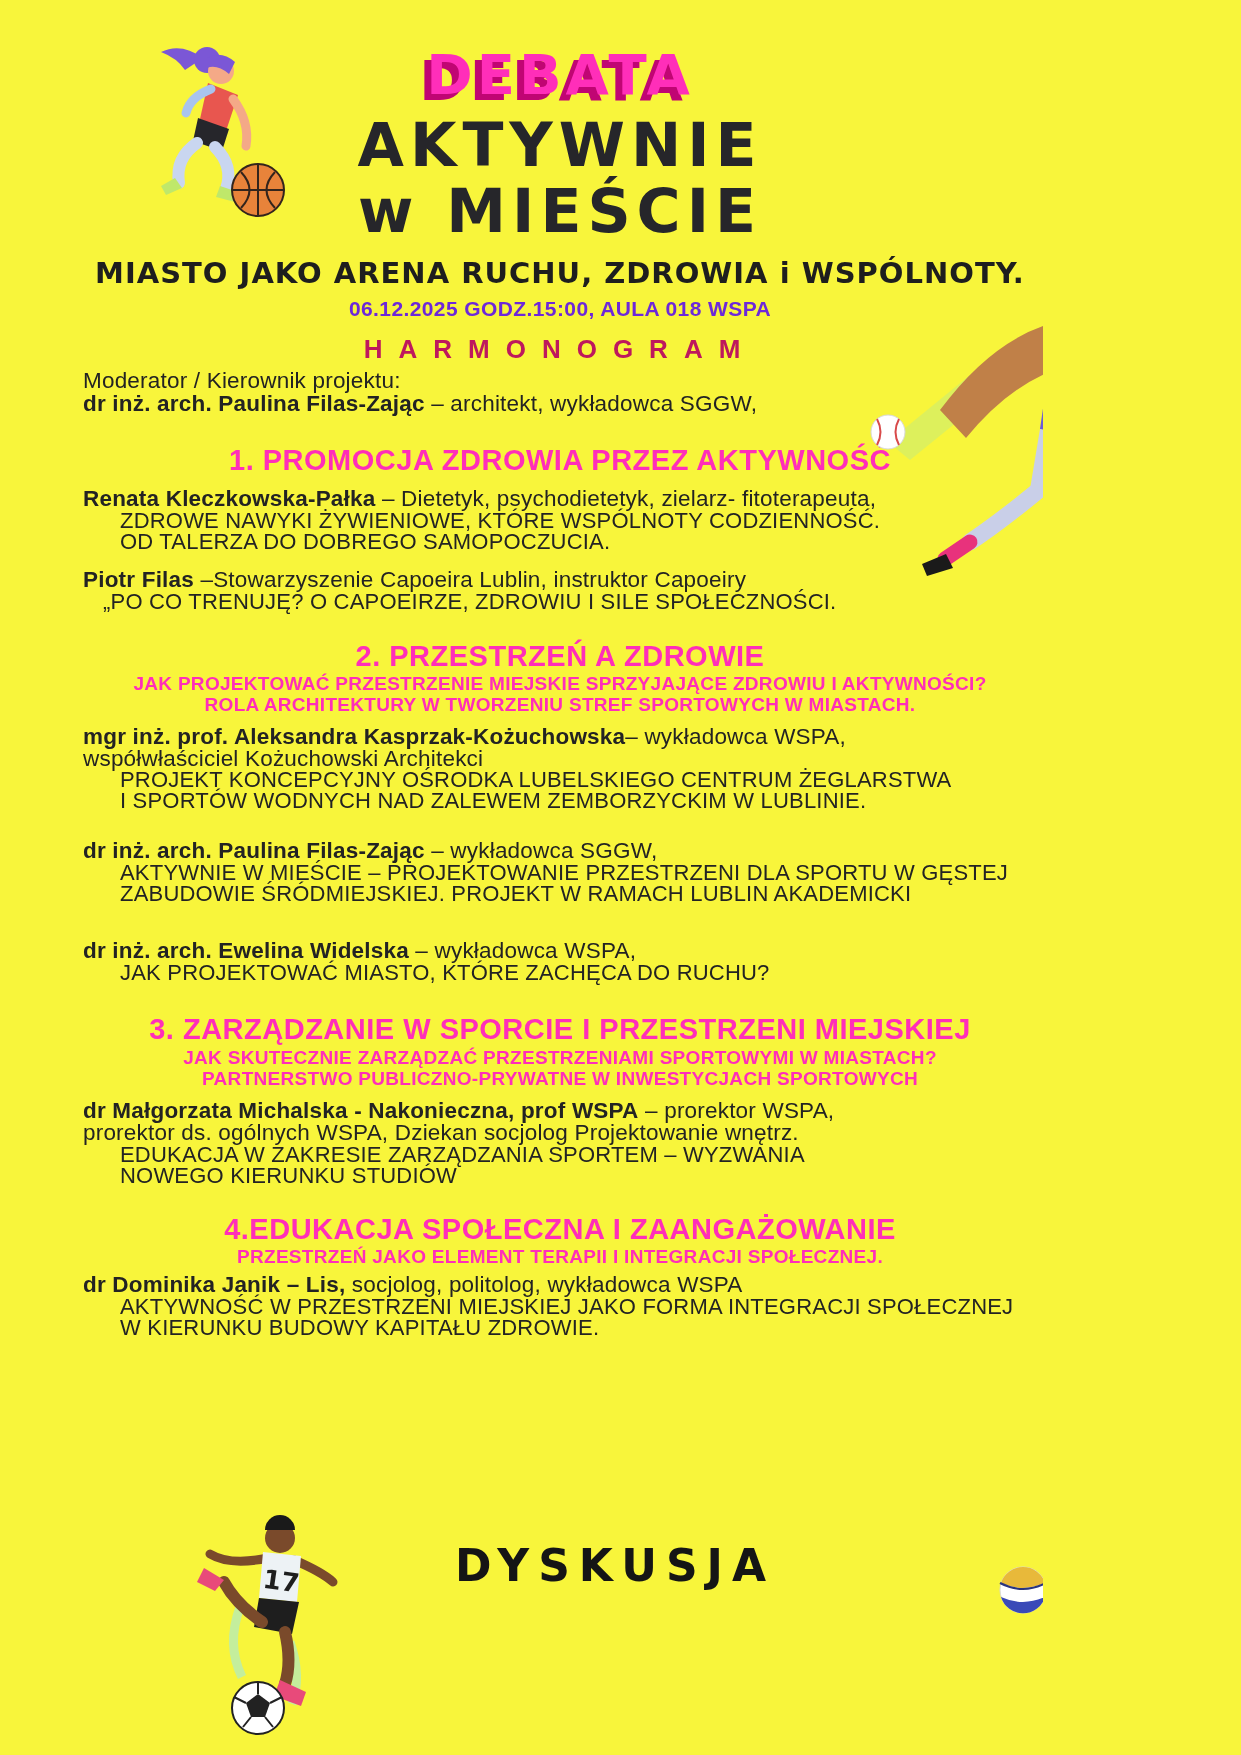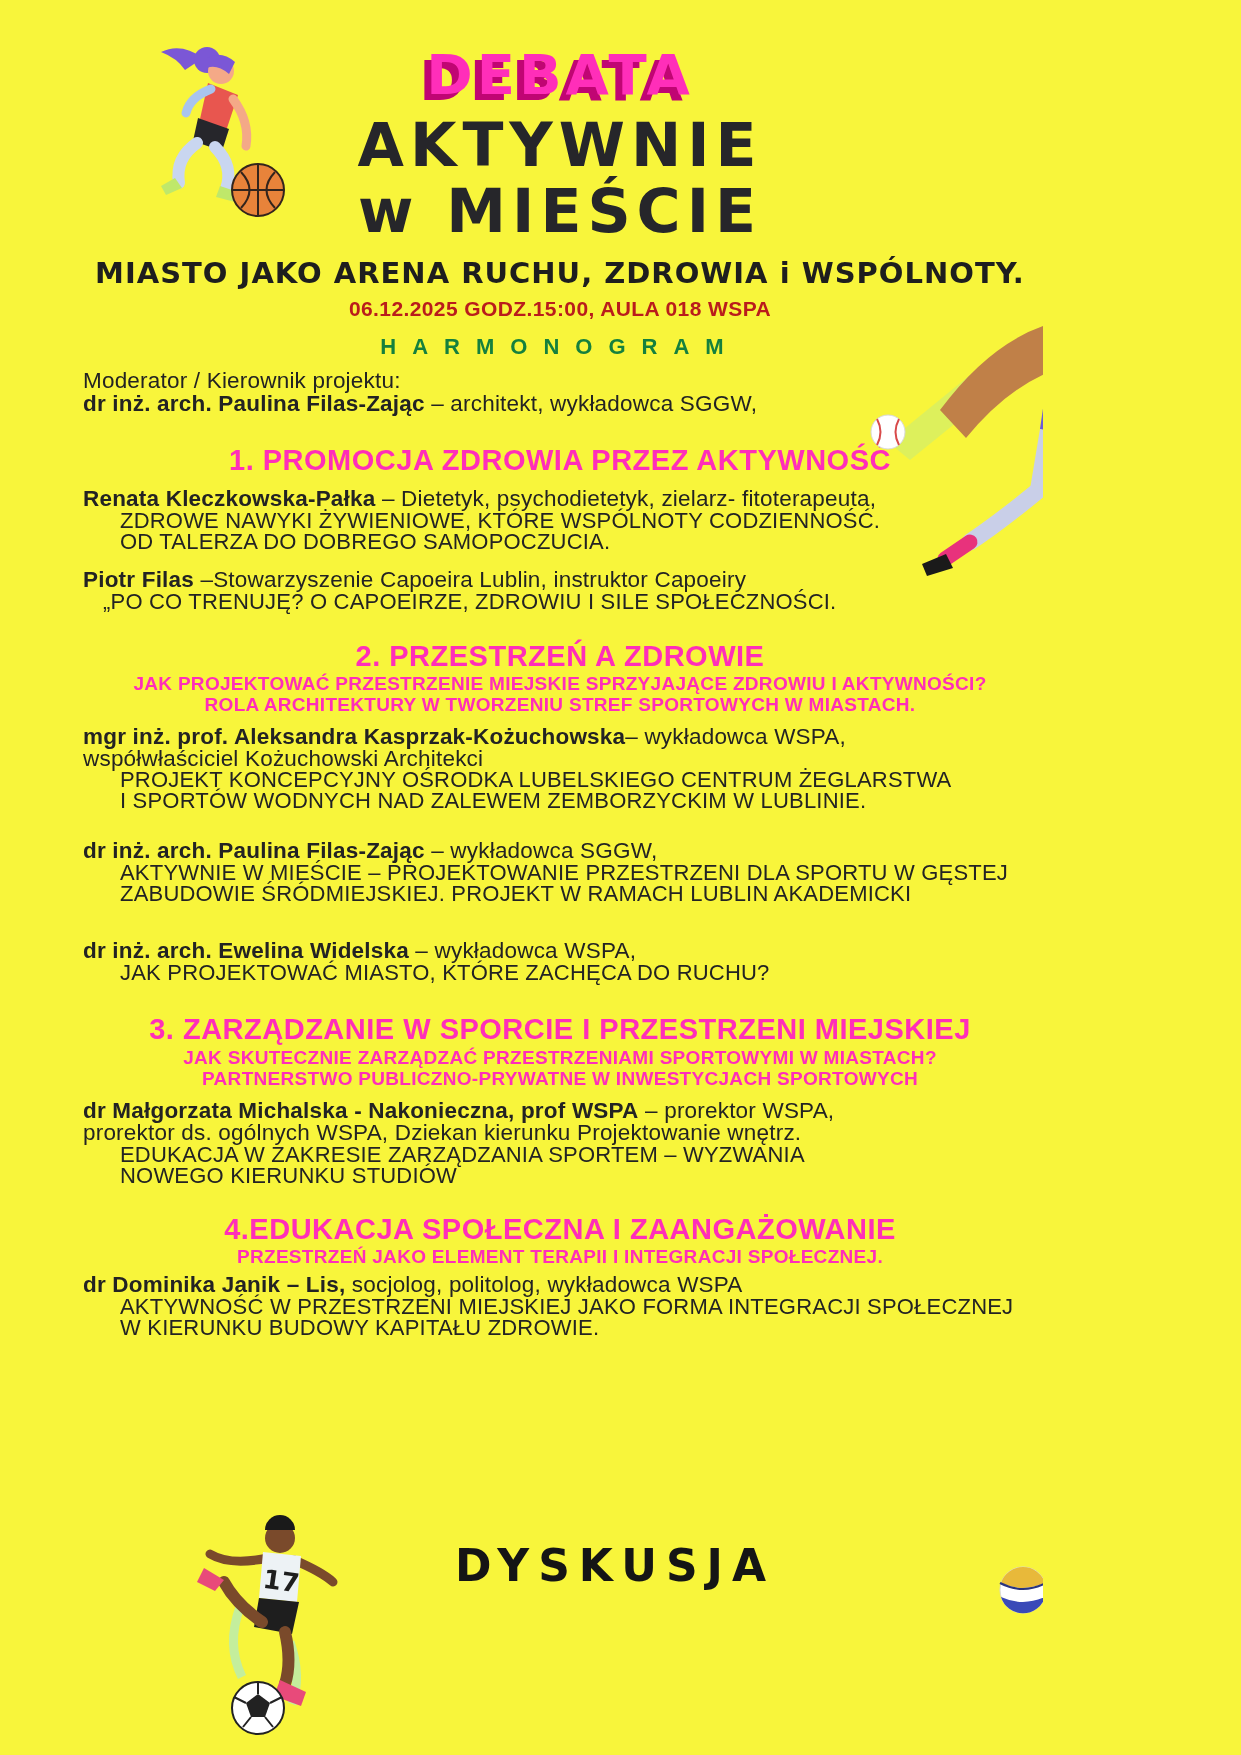--- a/index.html
+++ b/index.html
@@ -4,22 +4,22 @@
 <style>
   * { margin:0; padding:0; box-sizing:border-box; }
   html,body { width:1241px; height:1755px; }
   body { background:#F8F53B; font-family:"Liberation Sans","DejaVu Sans",sans-serif; color:#232323; position:relative; overflow:hidden; }
   .poster { position:absolute; inset:0; width:1043px; height:1755px; background:#F8F53B; overflow:hidden; }
   .abs { position:absolute; white-space:nowrap; }
   .centerwrap { left:0; width:1120px; text-align:center; }
   .badge { font-family:"DejaVu Sans",sans-serif; font-weight:bold; font-size:56px; letter-spacing:4px; color:#FF2EB9; text-shadow:-7px 6px 0 #C00573; }
   .title { font-family:"DejaVu Sans",sans-serif; font-weight:bold; font-size:60px; letter-spacing:6px; color:#26262A; }
   .subtitle { font-family:"DejaVu Sans",sans-serif; font-weight:bold; font-size:29px; letter-spacing:1px; color:#1E1E1E; }
-  .datex { font-size:21px; font-weight:bold; letter-spacing:0.4px; color:#b91c1c; }
-  .sched { font-size:22px; font-weight:bold; letter-spacing:16px; color:#15803d; }
+  .datex { font-size:21px; font-weight:bold; letter-spacing:0.4px; color:#6d28d9; }
+  .sched { font-size:26px; font-weight:bold; letter-spacing:16px; color:#be185d; }
   .bodyl { font-size:22.5px; letter-spacing:0.2px; }
   .bold { font-weight:bold; }
   .heading { font-size:29px; font-weight:bold; color:#FF2EB9; letter-spacing:0.5px; }
   .subhead { font-size:19px; font-weight:bold; color:#FF2EB9; letter-spacing:0.3px; }
   .detail { font-size:22px; letter-spacing:0.2px; }
   .dyskusja { font-family:"DejaVu Sans",sans-serif; font-weight:bold; font-size:44px; letter-spacing:9px; color:#151515; }
   svg.illu { position:absolute; overflow:visible; }
 </style>
 </head>
 <body>
@@ -59,21 +59,21 @@
   <div class="abs detail" style="top:881px;left:120px;">ZABUDOWIE ŚRÓDMIEJSKIEJ. PROJEKT W RAMACH LUBLIN AKADEMICKI</div>
 
   <div class="abs bodyl" style="top:938px;left:83px;"><span class="bold">dr inż. arch. Ewelina Widelska</span><span> – wykładowca WSPA,</span></div>
   <div class="abs detail" style="top:960px;left:120px;">JAK PROJEKTOWAĆ MIASTO, KTÓRE ZACHĘCA DO RUCHU?</div>
 
   <div class="abs centerwrap heading" style="top:1013px;">3. ZARZĄDZANIE W SPORCIE I PRZESTRZENI MIEJSKIEJ</div>
   <div class="abs centerwrap subhead" style="top:1047px;">JAK SKUTECZNIE ZARZĄDZAĆ PRZESTRZENIAMI SPORTOWYMI W MIASTACH?</div>
   <div class="abs centerwrap subhead" style="top:1068px;">PARTNERSTWO PUBLICZNO-PRYWATNE W INWESTYCJACH SPORTOWYCH</div>
 
   <div class="abs bodyl" style="top:1098px;left:83px;"><span class="bold">dr Małgorzata Michalska - Nakonieczna, prof WSPA</span><span> – prorektor WSPA,</span></div>
-  <div class="abs bodyl" style="top:1120px;left:83px;">prorektor ds. ogólnych WSPA, Dziekan kierunku Projektowanie wnętrz.</div>
+  <div class="abs bodyl" style="top:1120px;left:83px;">prorektor ds. ogólnych WSPA, Dziekan socjolog Projektowanie wnętrz.</div>
   <div class="abs detail" style="top:1142px;left:120px;">EDUKACJA W ZAKRESIE ZARZĄDZANIA SPORTEM – WYZWANIA</div>
   <div class="abs detail" style="top:1163px;left:120px;">NOWEGO KIERUNKU STUDIÓW</div>
 
   <div class="abs centerwrap heading" style="top:1213px;">4.EDUKACJA SPOŁECZNA I ZAANGAŻOWANIE</div>
   <div class="abs centerwrap subhead" style="top:1246px;">PRZESTRZEŃ JAKO ELEMENT TERAPII I INTEGRACJI SPOŁECZNEJ.</div>
 
   <div class="abs bodyl" style="top:1272px;left:83px;"><span class="bold">dr Dominika Janik – Lis,</span><span> socjolog, politolog, wykładowca WSPA</span></div>
   <div class="abs detail" style="top:1294px;left:120px;">AKTYWNOŚĆ W PRZESTRZENI MIEJSKIEJ JAKO FORMA INTEGRACJI SPOŁECZNEJ</div>
   <div class="abs detail" style="top:1315px;left:120px;">W KIERUNKU BUDOWY KAPITAŁU ZDROWIE.</div>
 

